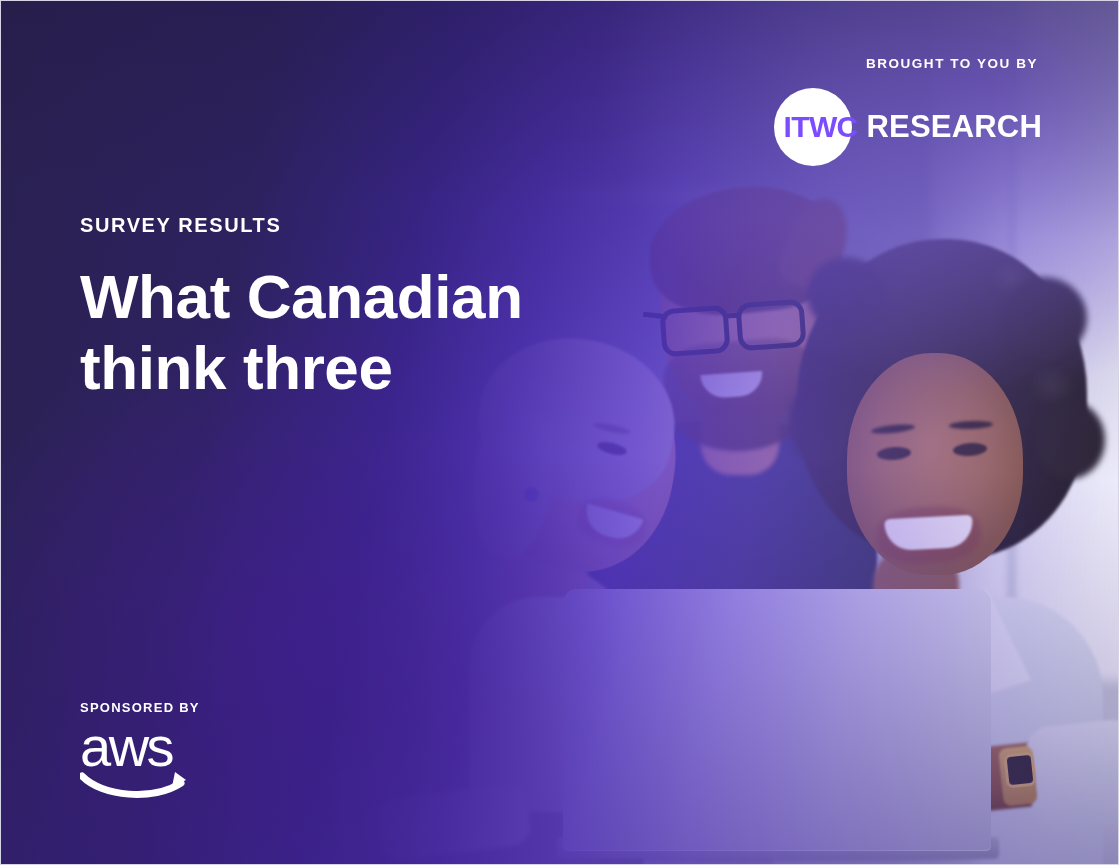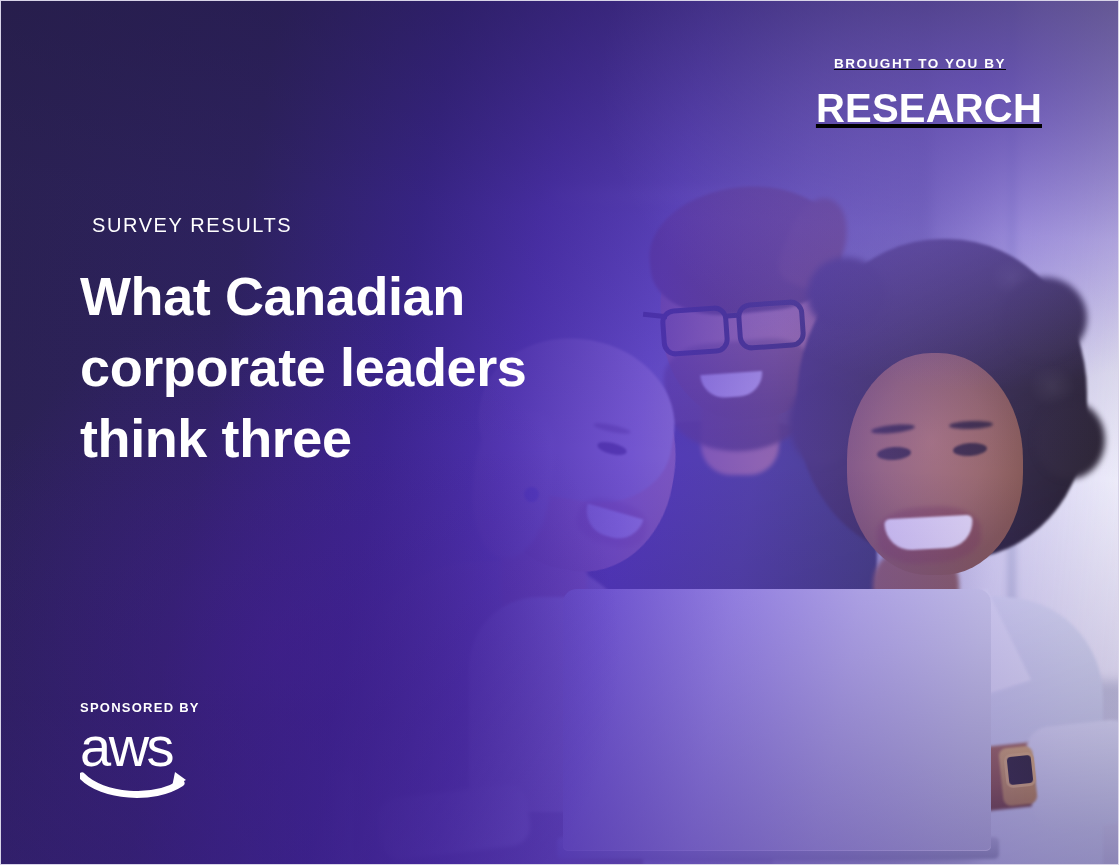--- a/index.html
+++ b/index.html
@@ -522,22 +522,21 @@
   }
 
   
   .content { position: absolute; inset: 0; }
 
   
   .brand-block {
     position: absolute;
     right: 76px;
     top: 56px;
-    text-align: center;
-    text-decoration: underline;
+    text-align: right;
   }
   .brought-label {
     color: #ffffff;
     font-size: 13.5px;
     font-weight: bold;
     letter-spacing: 1.55px;
     line-height: 1;
     margin: 0 4px 17px 0;
   }
   .itwc-lockup {
@@ -565,47 +564,47 @@
     transform: translateY(-50%);
     font-size: 30px;
     font-weight: bold;
     letter-spacing: -0.6px;
     color: #7c4dff;
     white-space: nowrap;
     line-height: 1;
   }
   .research-word {
     color: #ffffff;
-    font-size: 40px;
+    font-size: 31px;
     font-weight: bold;
     letter-spacing: .2px;
     line-height: 1;
     margin-left: 14px;
     white-space: nowrap;
   }
 
   
   .headline-block {
     position: absolute;
     left: 79px;
     top: 214px;
     width: 640px;
   }
   .eyebrow {
     color: #ffffff;
     font-size: 20px;
-    font-weight: normal;
+    font-weight: bold;
     letter-spacing: 1.6px;
     line-height: 1;
-    margin: 0 0 26px 12px;
+    margin: 0 0 26px 0;
   }
   .headline {
     margin: 0;
     color: #ffffff;
-    font-size: 54px;
+    font-size: 62px;
     font-weight: bold;
     line-height: 71px;
     letter-spacing: -0.4px;
   }
   .headline span { display: block; white-space: nowrap; }
 
   
   .sponsor-block {
     position: absolute;
     left: 79px;
@@ -711,29 +710,32 @@
   <div class="tint"></div>
   <div class="tint-glow"></div>
   <div class="tint-left"></div>
   <div class="tint-vert"></div>
 
   <div class="content">
 
     <div class="brand-block">
       <div class="brought-label">BROUGHT TO YOU BY</div>
       <div class="itwc-lockup">
+        <div class="itwc-mark">
+          <div class="itwc-disc"></div>
+          <div class="itwc-word">ITWC</div>
+        </div>
         <div class="research-word">RESEARCH</div>
       </div>
     </div>
 
     <div class="headline-block">
       <div class="eyebrow">SURVEY RESULTS</div>
       <h1 class="headline">
         <span>What Canadian</span>
-        <span>corporate leaders</span>
         <span>think three</span>
       </h1>
     </div>
 
     <div class="sponsor-block">
       <div class="sponsor-label">SPONSORED BY</div>
       <div class="aws-logo">
         <div class="aws-word">aws</div>
         <svg class="aws-smile" width="116" height="30" viewBox="0 0 116 30">
           <path d="M2 6 C 22 27, 74 31, 101 13" stroke="#ffffff" stroke-width="7" fill="none" stroke-linecap="round"></path>

